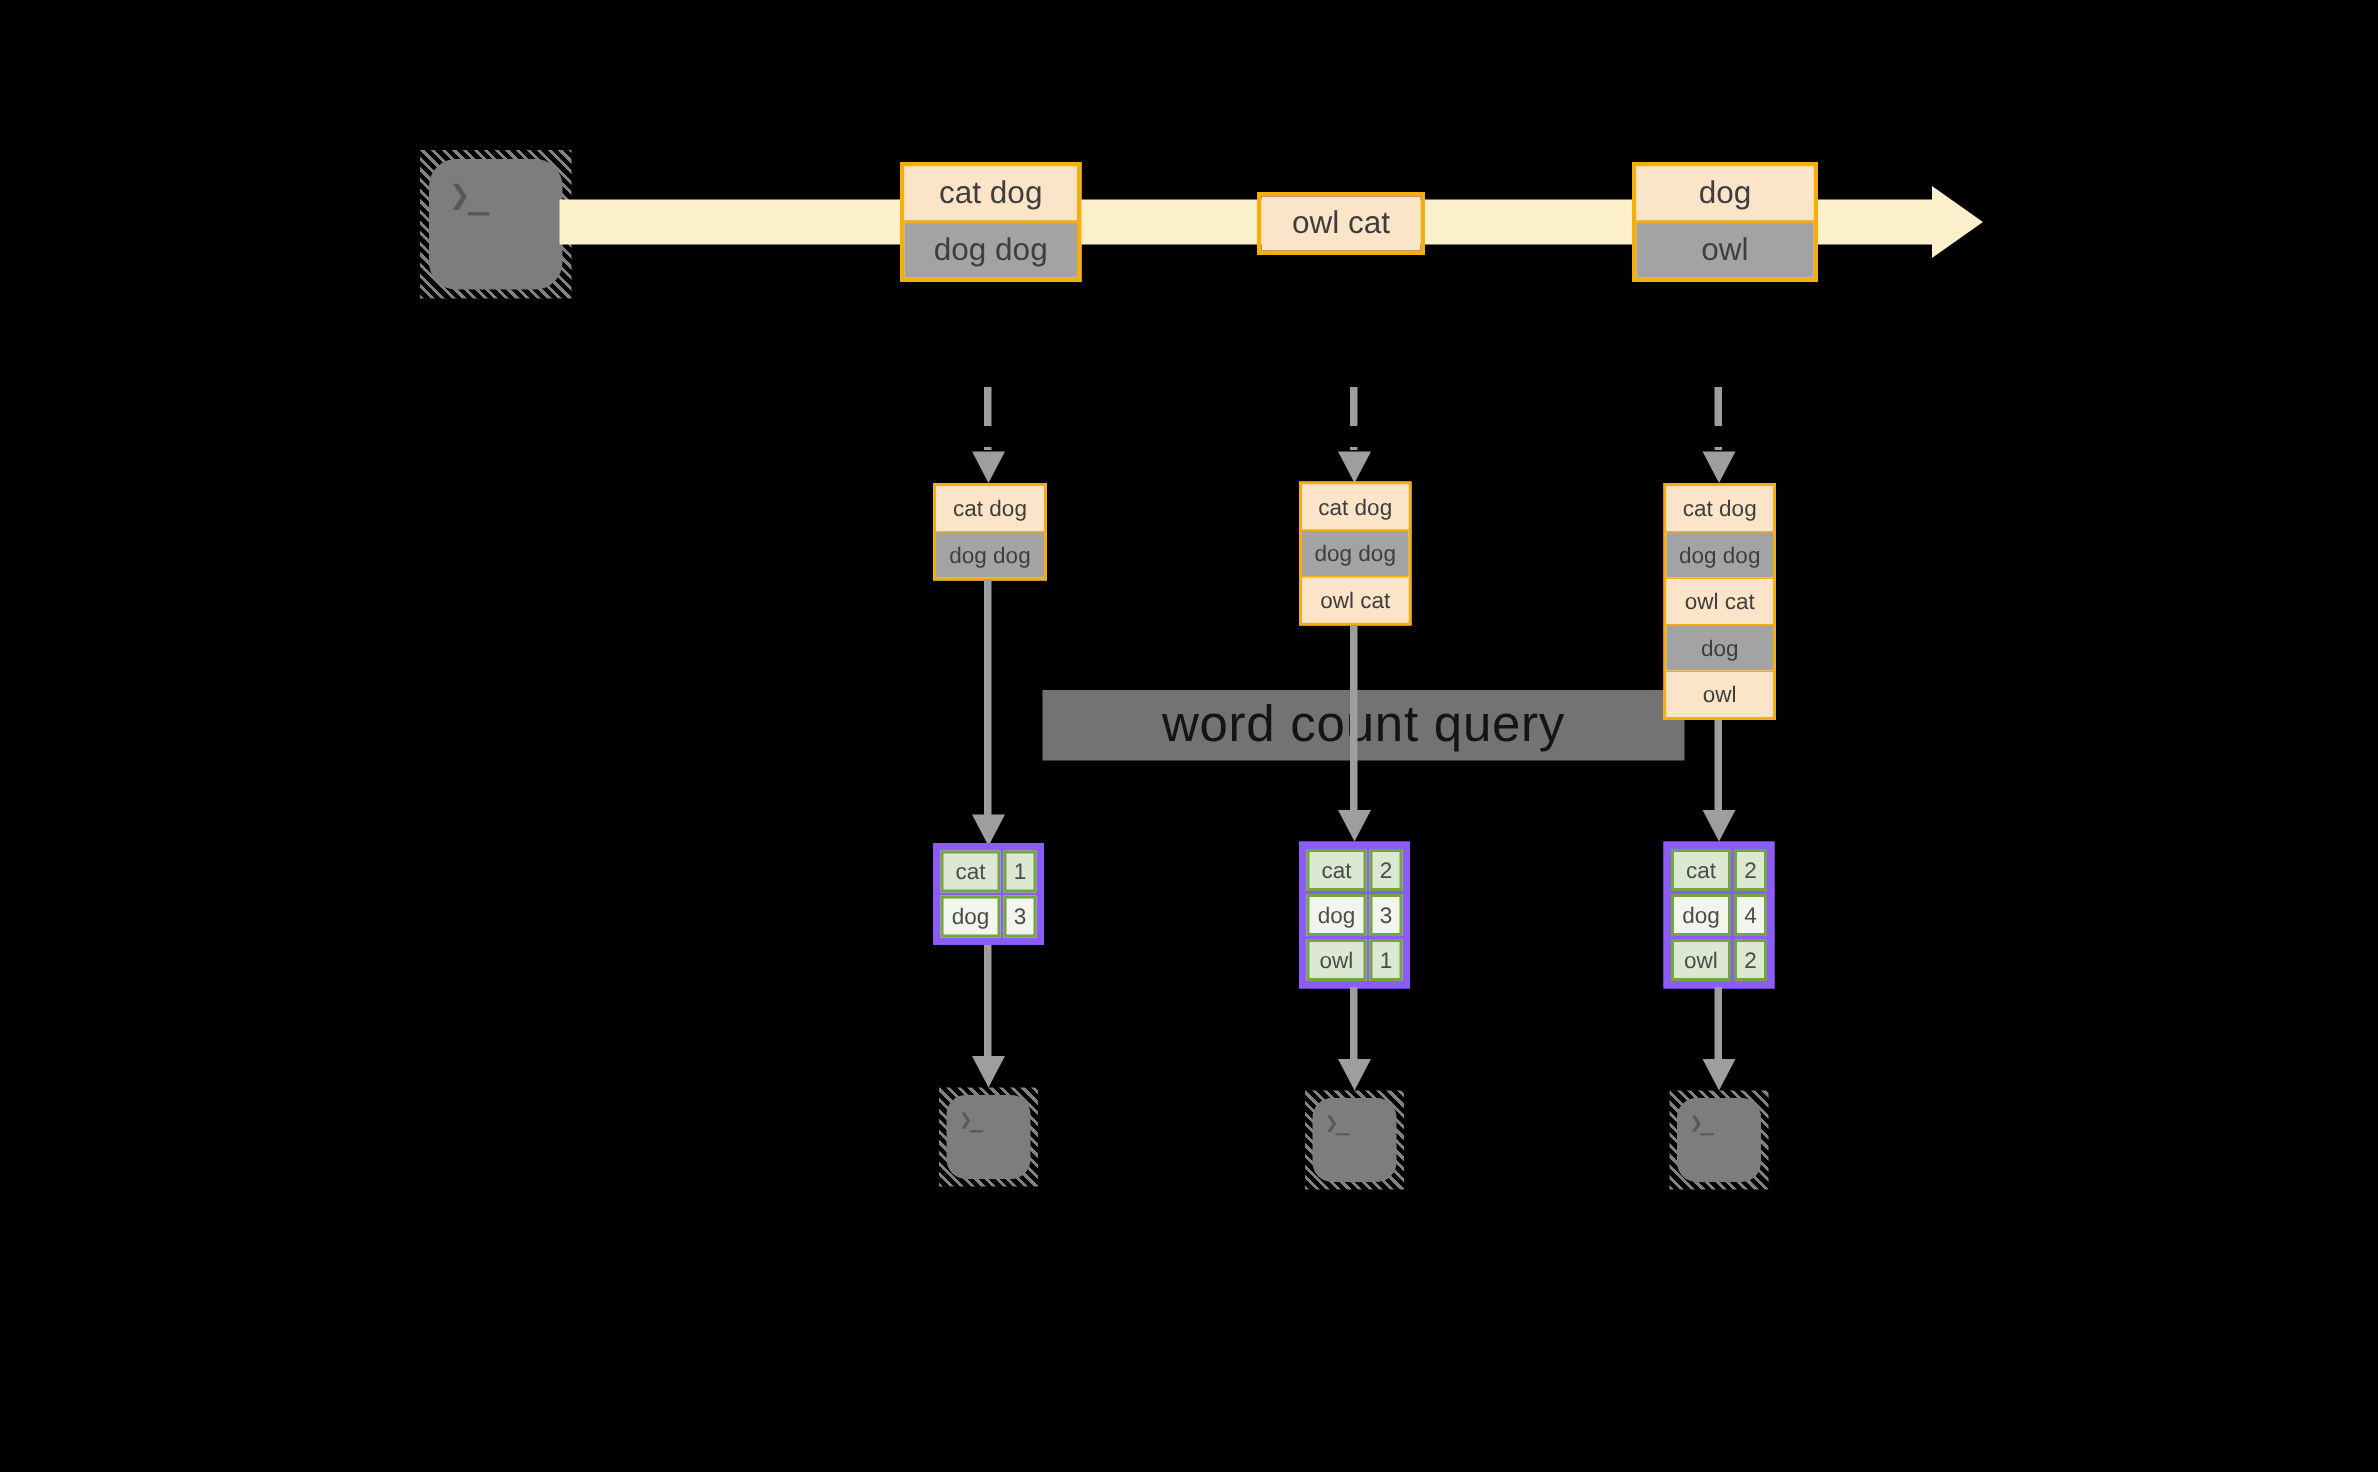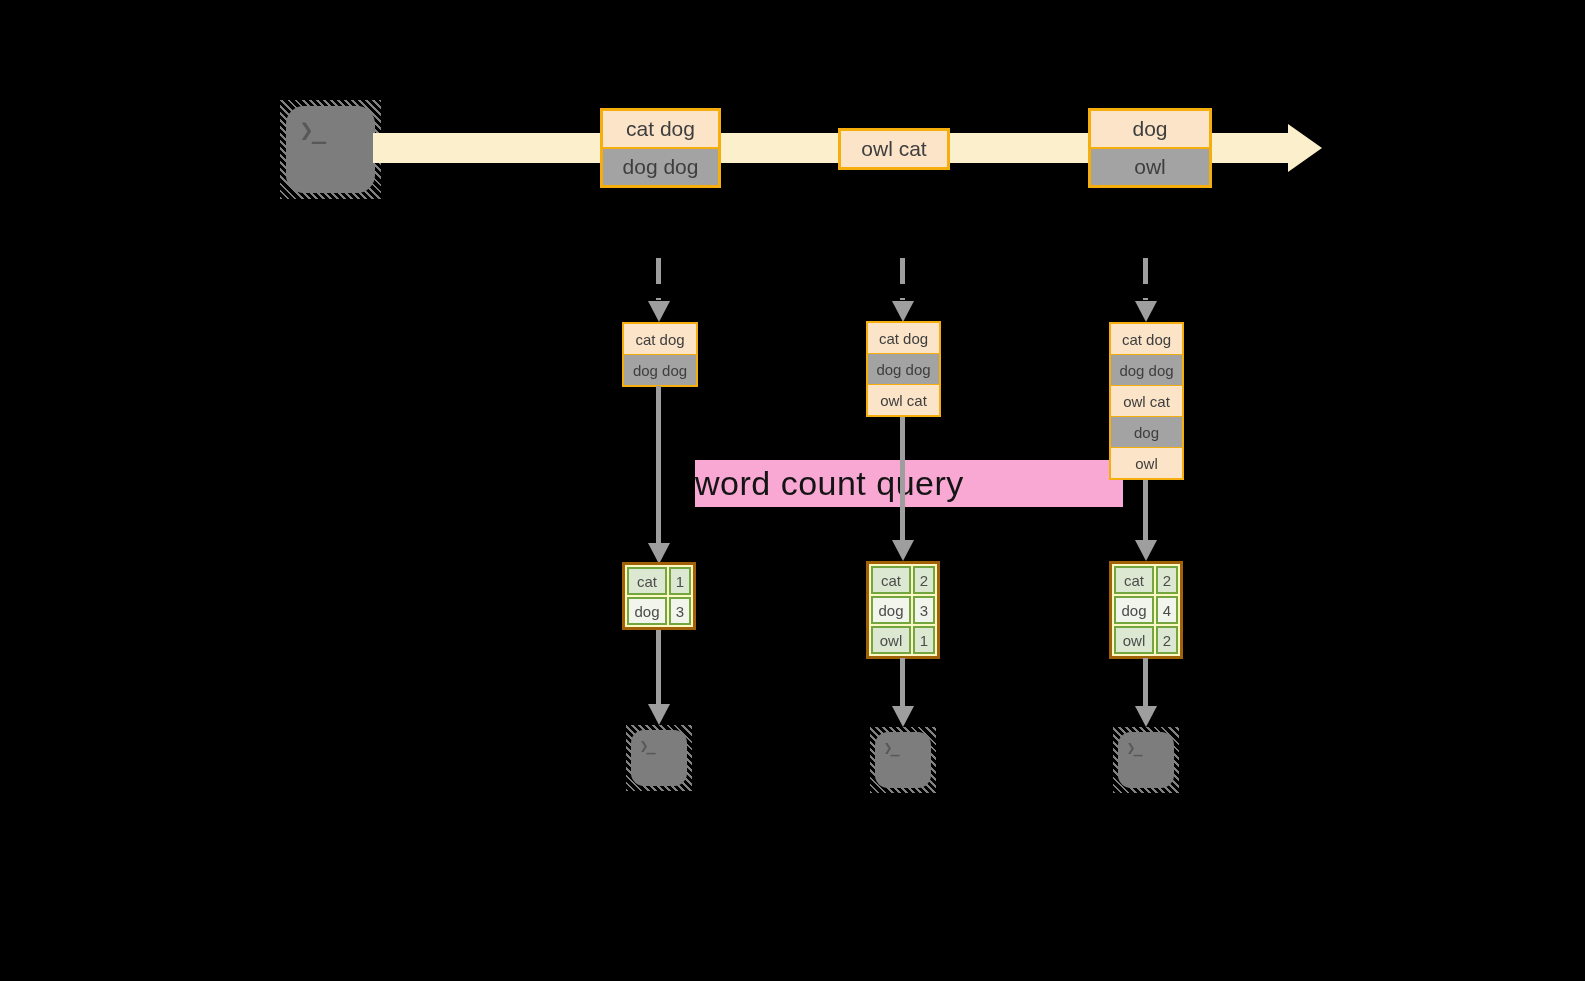--- a/index.html
+++ b/index.html
@@ -48,29 +48,29 @@
     position:absolute;width:5px;z-index:2;
     background:repeating-linear-gradient(#9e9e9e 0 26px,transparent 26px 40px);
   }
   .vline{position:absolute;width:5px;background:#9e9e9e;z-index:3;}
   .vhead{
     position:absolute;width:0;height:0;z-index:3;
     border-top:21px solid #9e9e9e;border-left:11px solid transparent;border-right:11px solid transparent;
   }
   
   .banner{
-    position:absolute;left:695px;top:460px;width:428px;height:47px;background:#f9a8d4;z-index:2;
-    display:flex;align-items:center;
+    position:absolute;left:695px;top:460px;width:428px;height:47px;background:#737373;z-index:2;
+    display:flex;align-items:center;justify-content:center;
   }
   .banner span{
     font-size:34px;font-weight:300;color:#141414;letter-spacing:0.5px;
   }
   
   .ctable{
-    position:absolute;z-index:3;background:#fef9c3;border:3px solid #a16207;padding:2px;
+    position:absolute;z-index:3;background:#8b5cf6;border:3px solid #8b5cf6;padding:2px;
     display:grid;grid-template-columns:40px 22px;gap:2px;box-sizing:content-box;
   }
   .ctable .cell{
     height:28px;display:flex;align-items:center;justify-content:center;
     border:2px solid #74A63F;box-sizing:border-box;font-size:15px;color:#4c4c4c;
   }
   .cell.g-dark{background:#DCE8D1;}
   .cell.g-light{background:#F1F5EB;}
 </style>
 </head>

